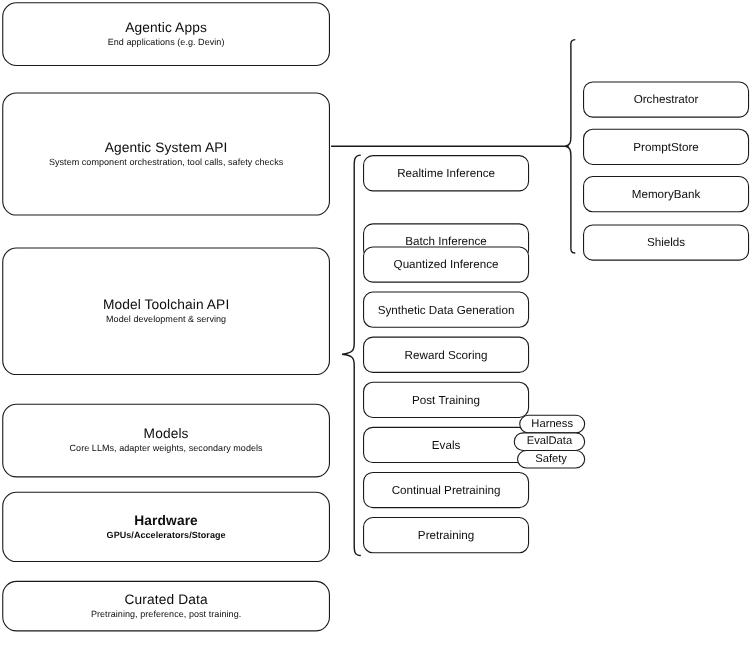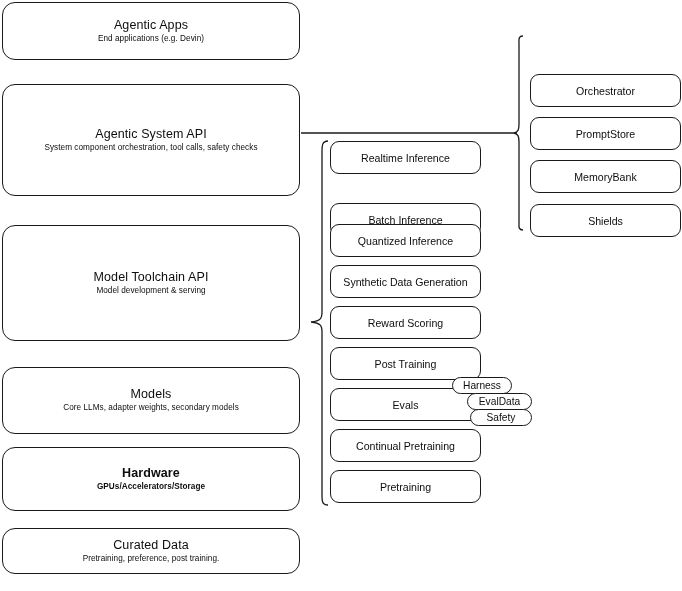--- a/index.html
+++ b/index.html
@@ -165,21 +165,21 @@
   <div class="rbox mid" style="top:347px;">
     <span>Post Training</span>
   </div>
   <div class="rbox mid" style="top:429px;">
     <span>Continual Pretraining</span>
   </div>
   <div class="rbox mid" style="top:470px;">
     <span>Pretraining</span>
   </div>
 
-  <div class="pill" style="left:452px;top:377px;width:60px;">
+  <div class="pill" style="left:472px;top:377px;width:60px;">
     <span>Harness</span>
   </div>
   <div class="pill" style="left:467px;top:393px;width:65px;">
     <span>EvalData</span>
   </div>
   <div class="pill" style="left:470px;top:409px;width:62px;">
     <span>Safety</span>
   </div>
 
   <div class="rbox right" style="top:74px;">

